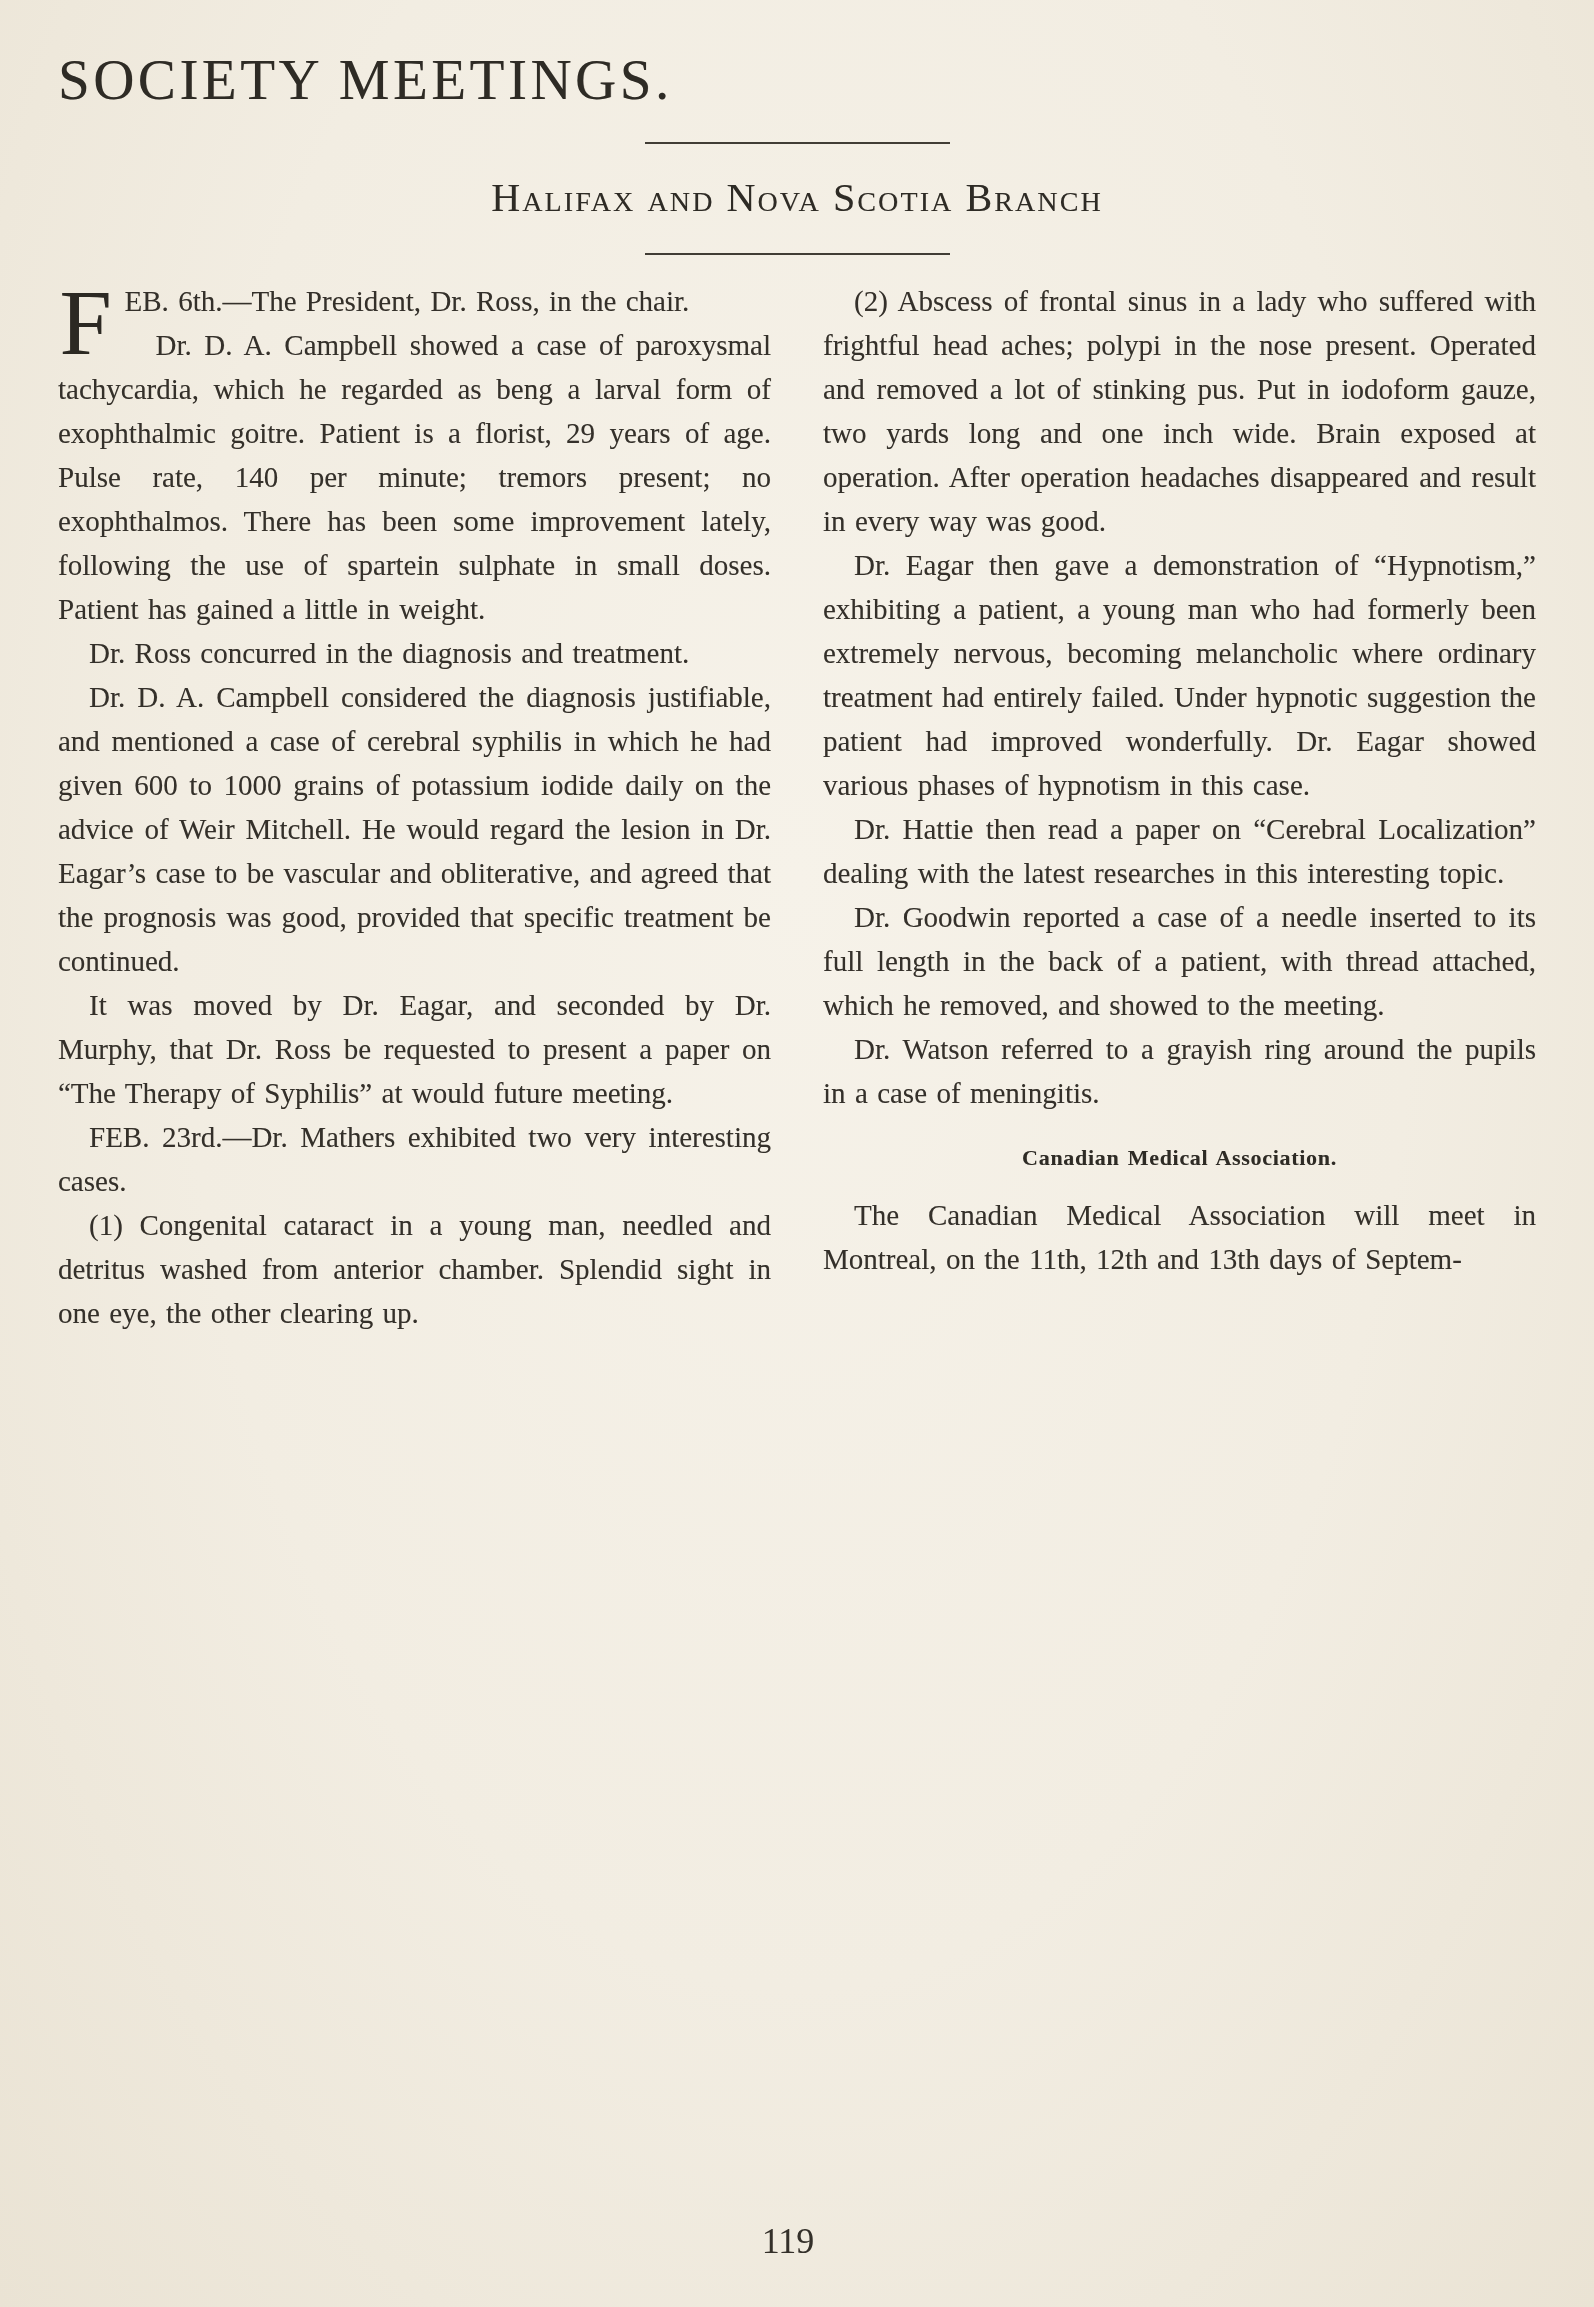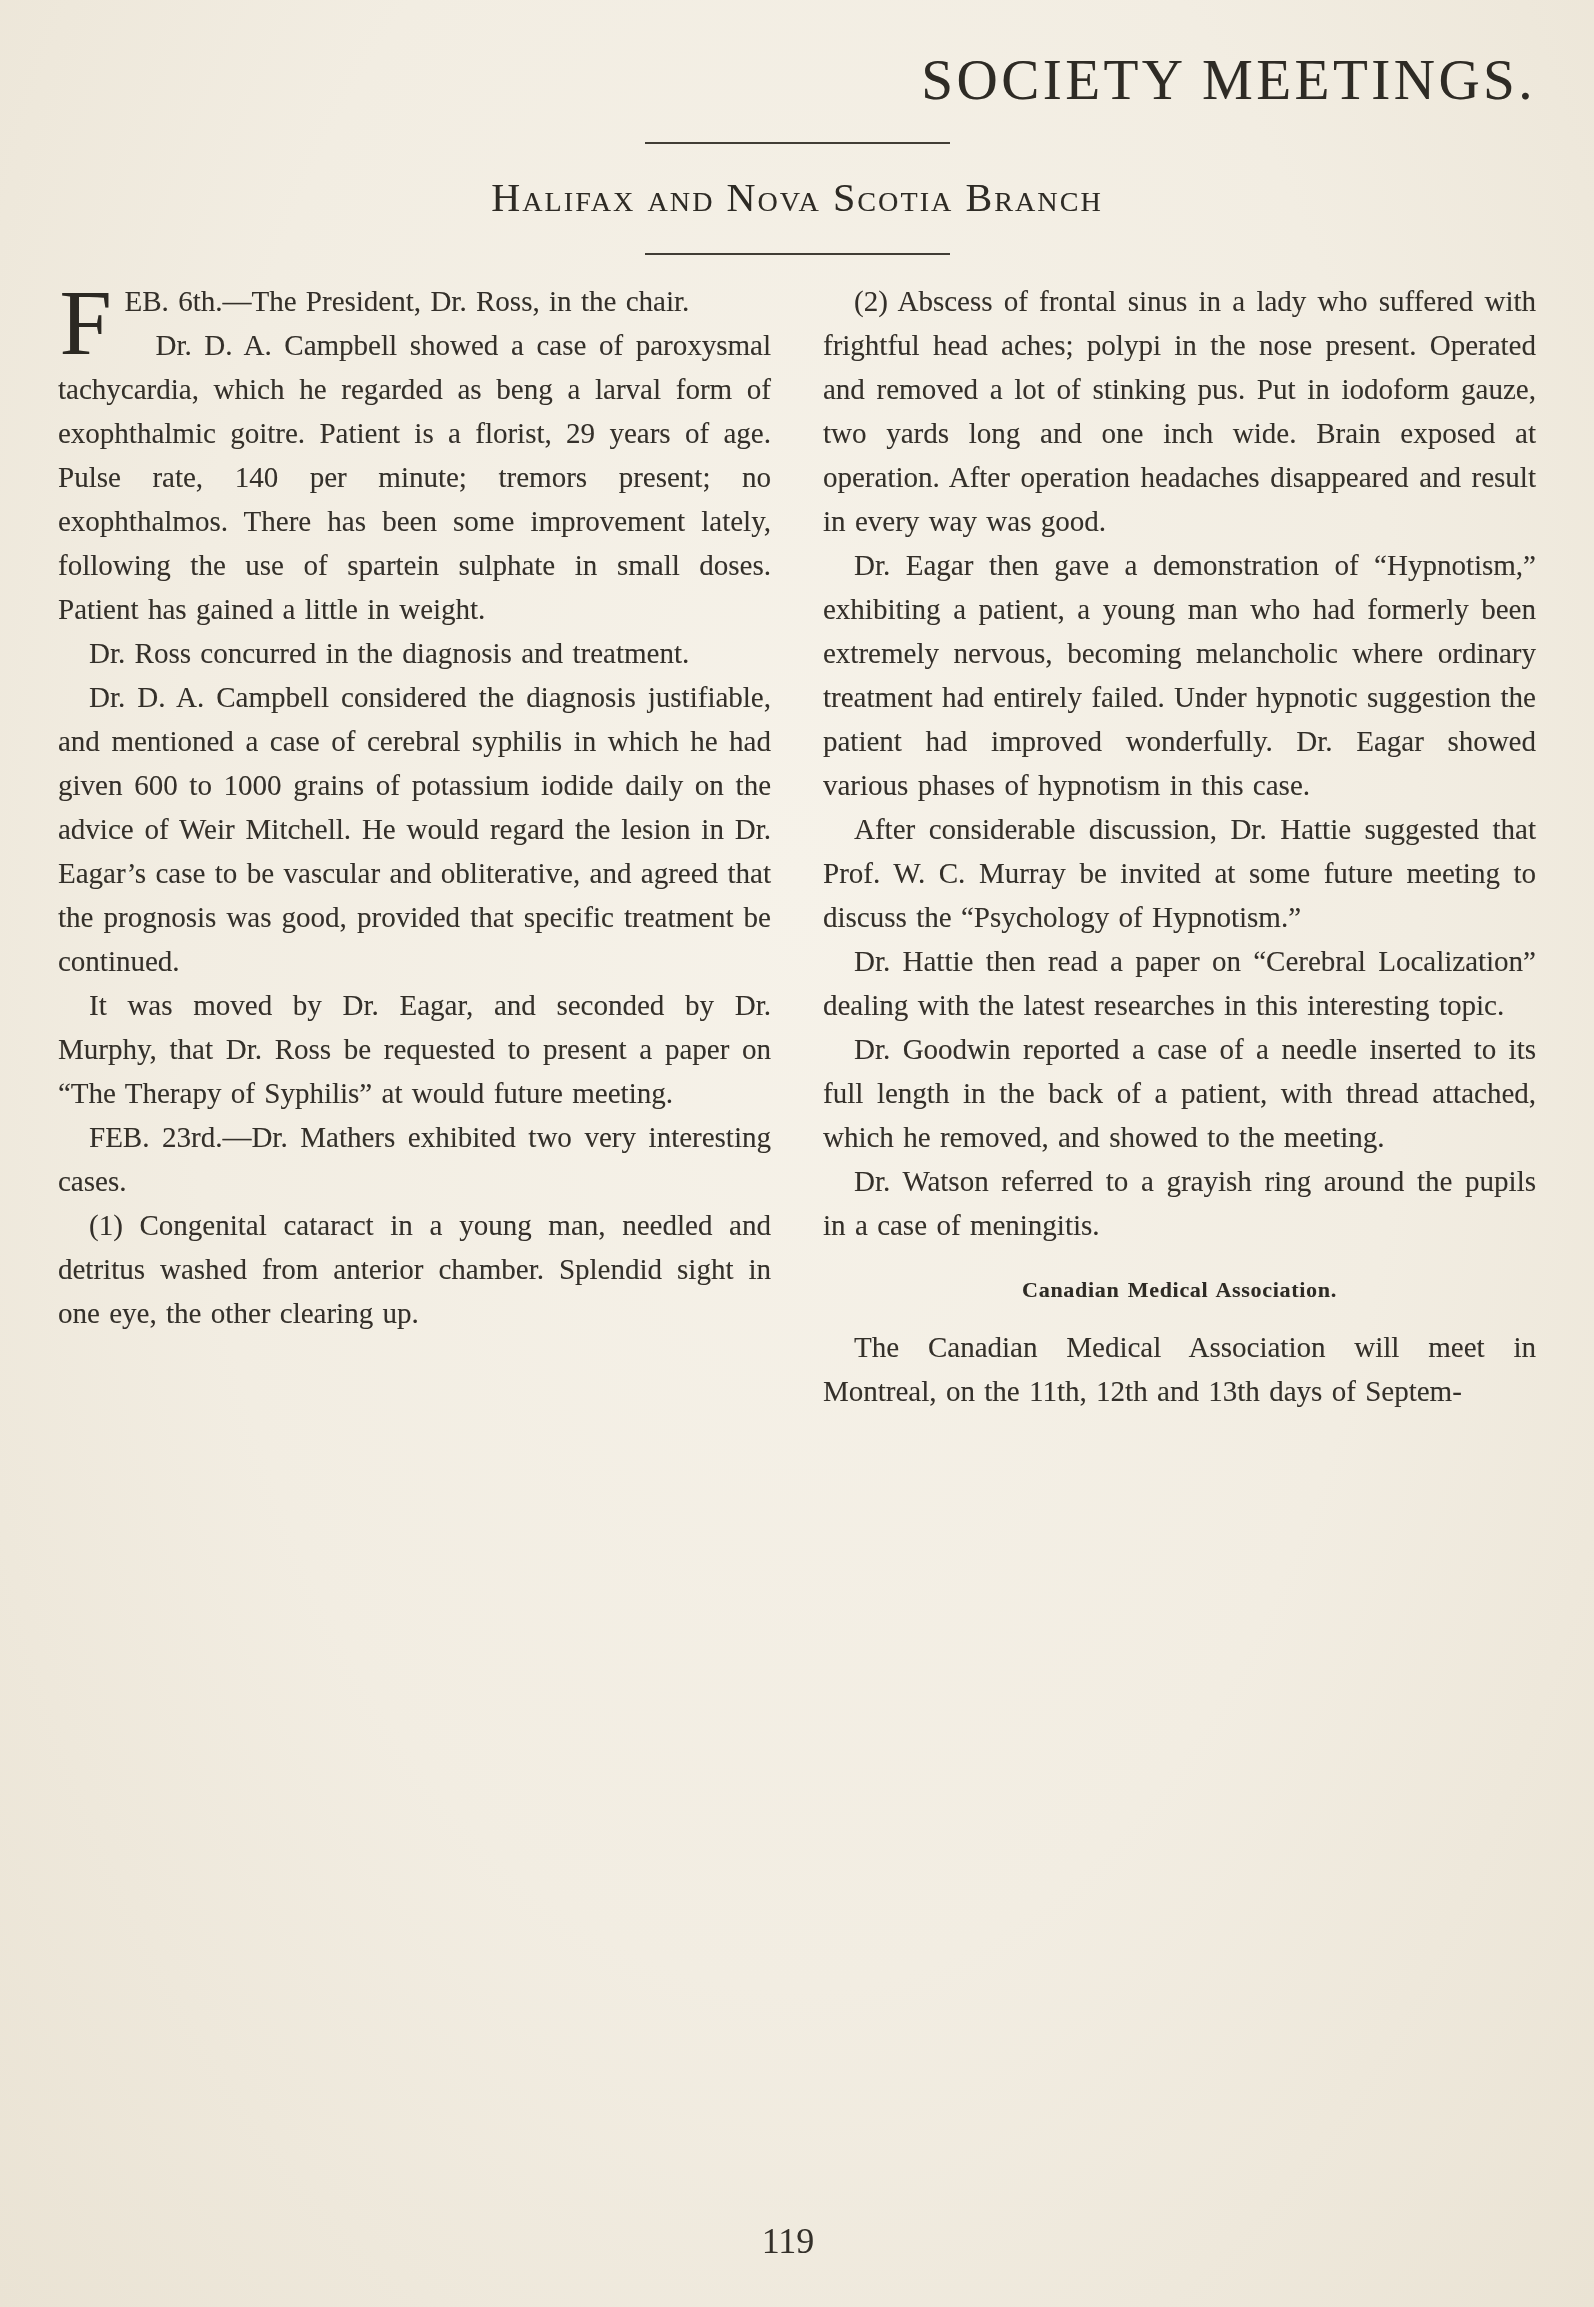--- a/index.html
+++ b/index.html
@@ -9,21 +9,21 @@
     width:1594px;
     height:2307px;
     margin:0 auto;
     background:radial-gradient(ellipse at 50% 38%, #f6f2e9 0%, #f2ede2 55%, #eae3d4 100%);
     color:#34302a;
     font-family:"Liberation Serif","DejaVu Serif",serif;
     padding:37px 58px 0 58px;
     overflow:hidden;
   }
   .title {
-    text-align:right;
+    text-align:left;
     font-size:57px;
     font-weight:400;
     letter-spacing:3.5px;
     color:#2e2b25;
     margin-top:10px;
     text-shadow:0.3px 0.3px 0.6px rgba(56,50,42,0.35);
   }
   .rule {
     width:305px;
     height:2.1px;
@@ -107,21 +107,20 @@
       <p class="para">Dr. Ross concurred in the diagnosis and treatment.</p>
       <p class="para">Dr. D. A. Campbell considered the diagnosis justifiable, and mentioned a case of cerebral syphilis in which he had given 600 to 1000 grains of potassium iodide daily on the advice of Weir Mitchell. He would regard the lesion in Dr. Eagar’s case to be vascular and obliterative, and agreed that the prognosis was good, provided that specific treatment be continued.</p>
       <p class="para">It was moved by Dr. Eagar, and seconded by Dr. Murphy, that Dr. Ross be requested to present a paper on “The Therapy of Syphilis” at would future meeting.</p>
       <p class="para">FEB. 23rd.—Dr. Mathers exhibited two very interesting cases.</p>
       <p class="para">(1) Congenital cataract in a young man, needled and detritus washed from anterior chamber. Splendid sight in one eye, the other clearing up.</p>
     </div>
 
     <div class="col">
       <p class="para">(2) Abscess of frontal sinus in a lady who suffered with frightful head aches; polypi in the nose present. Operated and removed a lot of stinking pus. Put in iodoform gauze, two yards long and one inch wide. Brain exposed at operation. After operation headaches disappeared and result in every way was good.</p>
       <p class="para">Dr. Eagar then gave a demonstration of “Hypnotism,” exhibiting a patient, a young man who had formerly been extremely nervous, becoming melancholic where ordinary treatment had entirely failed. Under hypnotic suggestion the patient had improved wonderfully. Dr. Eagar showed various phases of hypnotism in this case.</p>
-      <p class="para">After considerable discussion, Dr. Hattie suggested that Prof. W. C. Murray be invited at some future meeting to discuss the “Psychology of Hypnotism.”</p>
       <p class="para">Dr. Hattie then read a paper on “Cerebral Localization” dealing with the latest researches in this interesting topic.</p>
       <p class="para">Dr. Goodwin reported a case of a needle inserted to its full length in the back of a patient, with thread attached, which he removed, and showed to the meeting.</p>
       <p class="para">Dr. Watson referred to a grayish ring around the pupils in a case of meningitis.</p>
       <h3 class="subhead">Canadian Medical Association.</h3>
       <p class="para">The Canadian Medical Association will meet in Montreal, on the 11th, 12th and 13th days of Septem-</p>
     </div>
 
   </div>
 
   <div class="page-number">119</div>

